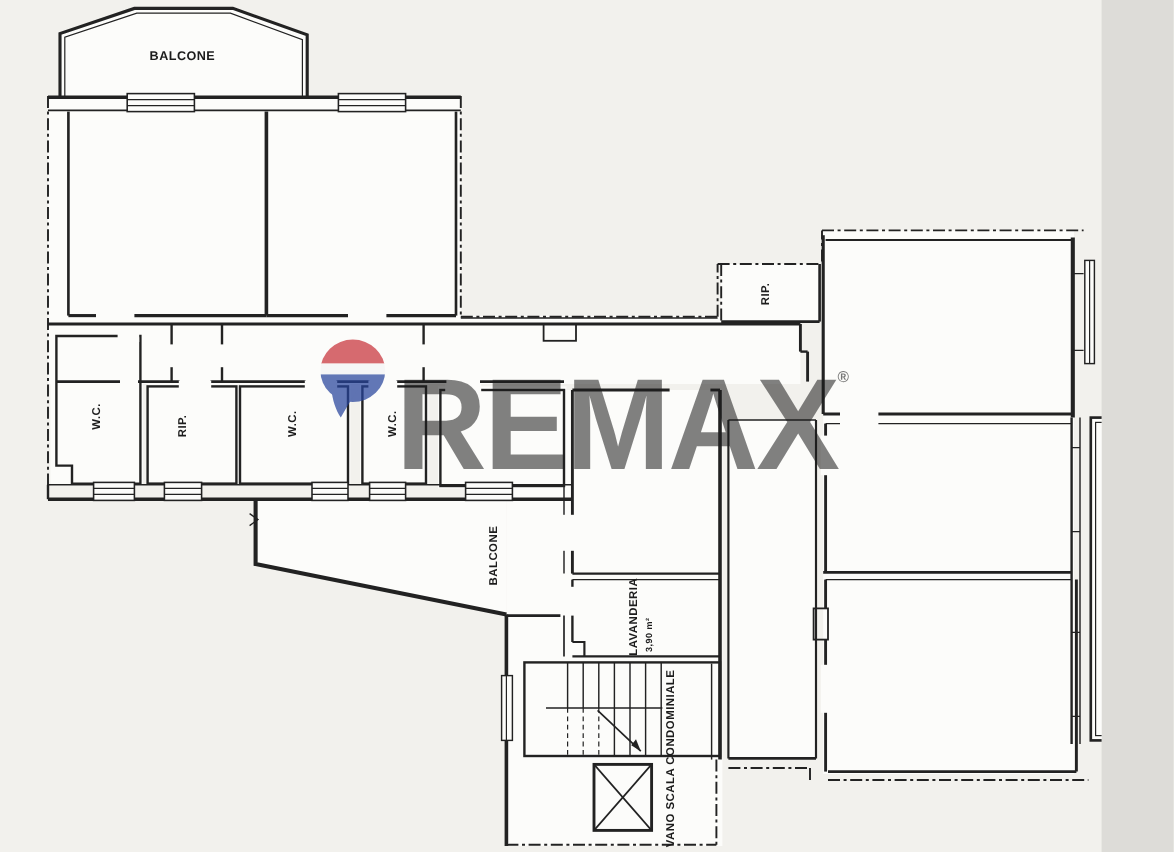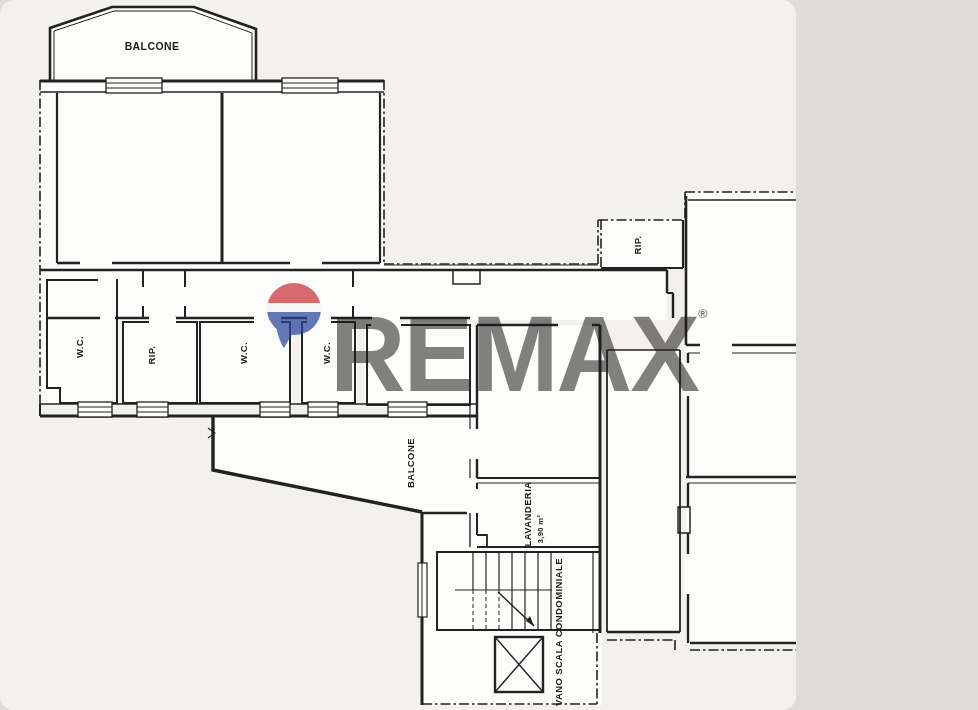--- a/index.html
+++ b/index.html
@@ -1,18 +1,18 @@
 <!DOCTYPE html>
 <html><head>
 <meta charset="utf-8">
 <style>
   html,body{margin:0;padding:0;}
   body{background:#dddcd8;}
-  .sheet{width:796px;height:710px;position:relative;overflow:hidden;
-         font-family:"Liberation Sans", sans-serif;border-radius:14px;}
+  .sheet{width:918px;height:710px;position:relative;overflow:hidden;
+         font-family:"Liberation Sans", sans-serif;}
   svg text{font-family:"Liberation Sans", sans-serif;font-weight:700;fill:#1c1c1c;
            letter-spacing:0.4px;}
   text.lbl{font-size:9.5px;}
   text.lbl-sm{font-size:7.5px;}
   text.lbl-lg{font-size:10.5px;}
   text.wm{font-size:108px;letter-spacing:-2px;}
   text.wm-reg{font-size:13px;letter-spacing:0;}
 </style>
 </head>
 <body>

